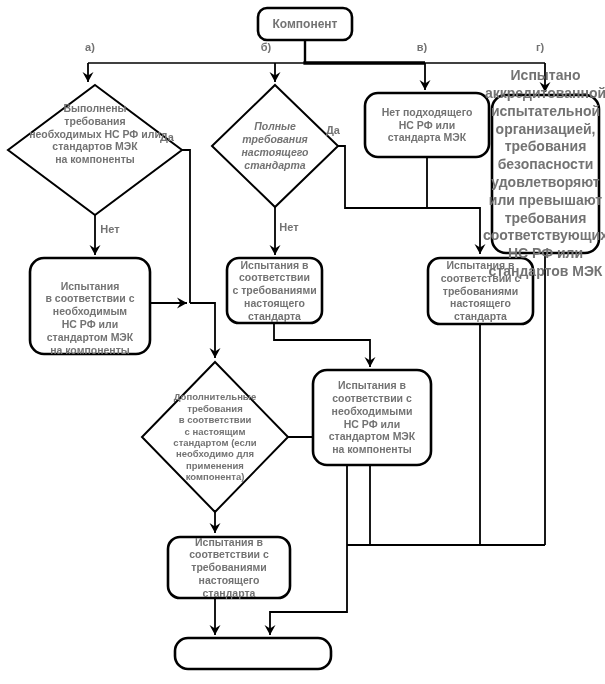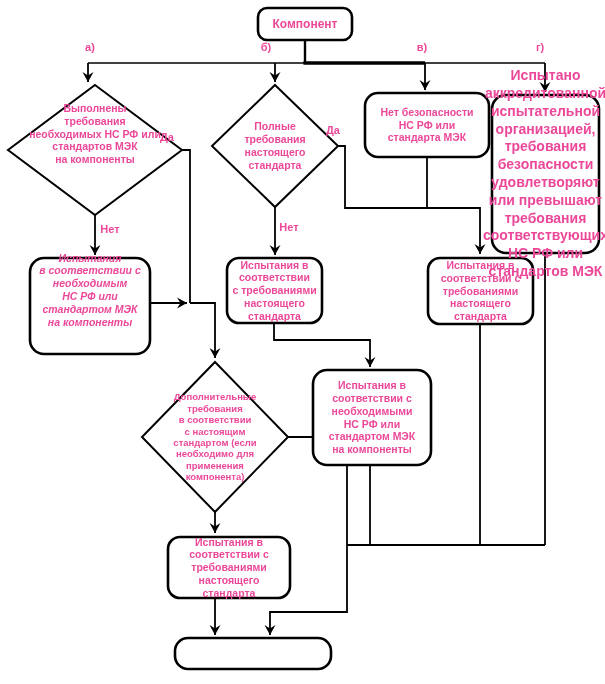--- a/index.html
+++ b/index.html
@@ -10,21 +10,21 @@
     font-family:"Liberation Sans", sans-serif;
     overflow:hidden;
   }
   svg{position:absolute;left:0;top:0;}
   .lbl{
     position:absolute;
     display:flex;align-items:center;justify-content:center;
     text-align:center;
     white-space:pre-line;
     font-weight:bold;
-    color:#ec4899;
+    color:#737373;
     line-height:1.22;
   }
   .f12{font-size:12px;}
   .f11{font-size:11px;}
   .f105{font-size:10.5px;}
   .f10{font-size:14px;line-height:1.27;}
   .f95{font-size:9.5px;line-height:1.2;text-align:center;}
 </style>
 </head>
 <body>
@@ -91,46 +91,46 @@
   <div class="lbl f11" style="left:408px;top:40px;width:28px;height:16px;">в)</div>
   <div class="lbl f11" style="left:526px;top:40px;width:28px;height:16px;">г)</div>
 
   <div class="lbl f105" style="left:18px;top:80px;width:154px;height:108px;">Выполнены
 требования
 необходимых НС РФ или
 стандартов МЭК
 на компоненты</div>
   <div class="lbl f11" style="left:152px;top:130px;width:30px;height:16px;">Да</div>
   <div class="lbl f11" style="left:94px;top:222px;width:32px;height:16px;">Нет</div>
-  <div class="lbl f105" style="left:32px;top:244px;width:116px;height:92px;font-style:italic;">Испытания
+  <div class="lbl f105" style="left:32px;top:272px;width:116px;height:92px;">Испытания
 в соответствии с
 необходимым
 НС РФ или
 стандартом МЭК
 на компоненты</div>
 
-  <div class="lbl f105" style="left:215px;top:100px;width:120px;height:92px;">Полные
+  <div class="lbl f105" style="left:215px;top:100px;width:120px;height:92px;font-style:italic;">Полные
 требования
 настоящего
 стандарта</div>
   <div class="lbl f11" style="left:318px;top:123px;width:30px;height:16px;">Да</div>
   <div class="lbl f11" style="left:273px;top:220px;width:32px;height:16px;">Нет</div>
   <div class="lbl f105" style="left:227px;top:259px;width:95px;height:63px;">Испытания в
 соответствии
 с требованиями
 настоящего
 стандарта</div>
   <div class="lbl f105" style="left:314px;top:372px;width:116px;height:91px;">Испытания в
 соответствии с
 необходимыми
 НС РФ или
 стандартом МЭК
 на компоненты</div>
 
-  <div class="lbl f105" style="left:366px;top:94px;width:122px;height:62px;">Нет безопасности
+  <div class="lbl f105" style="left:366px;top:94px;width:122px;height:62px;">Нет подходящего
 НС РФ или
 стандарта МЭК</div>
   <div class="lbl f105" style="left:429px;top:259px;width:103px;height:64px;">Испытания в
 соответствии с
 требованиями
 настоящего
 стандарта</div>
 
   <div class="lbl f10" style="left:493px;top:97px;width:105px;height:154px;">Испытано
 аккредитованной

